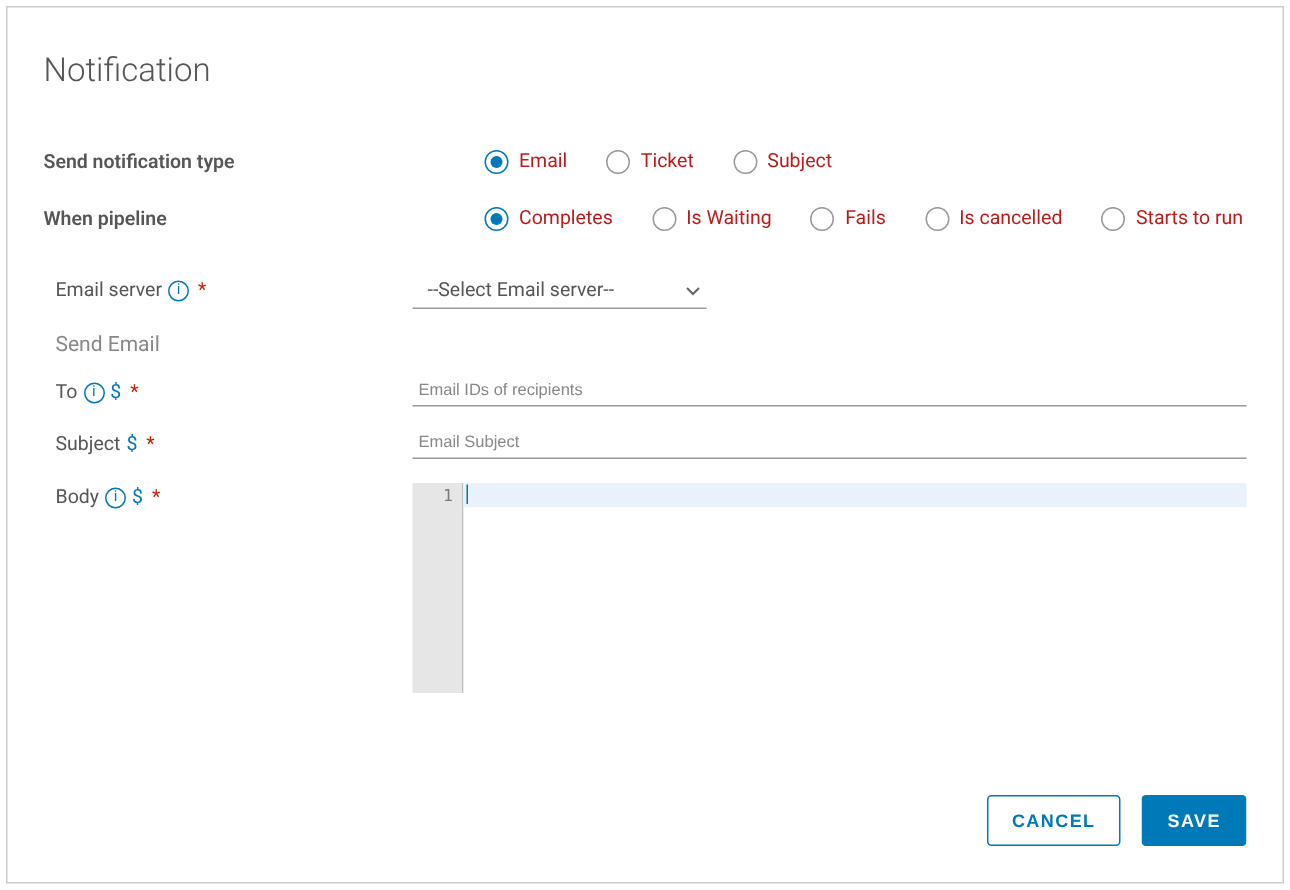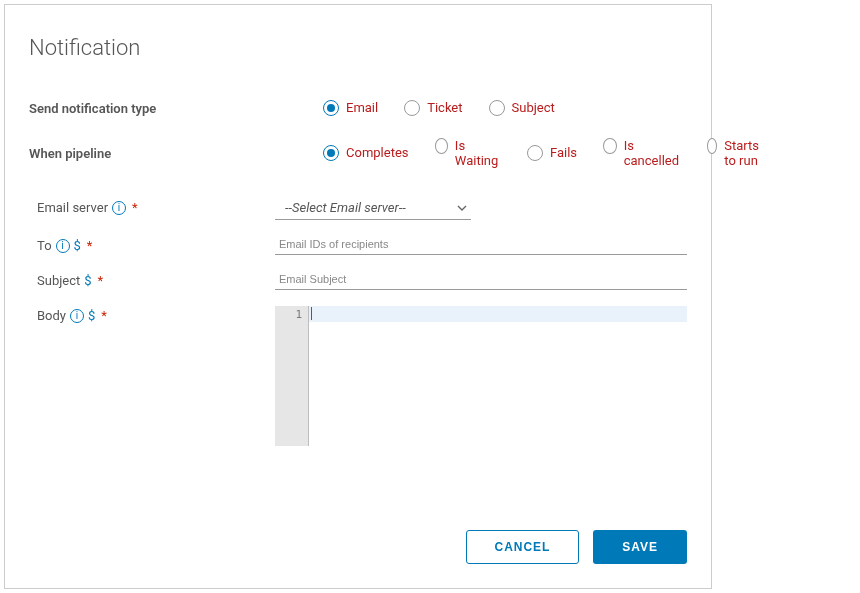--- a/index.html
+++ b/index.html
@@ -5,21 +5,21 @@
   * { box-sizing: border-box; }
   html, body { margin: 0; padding: 0; }
   body {
     font-family: -apple-system, BlinkMacSystemFont, "Segoe UI", Roboto, "Helvetica Neue", Arial, sans-serif;
     font-size: 13px;
     color: #565656;
     background: #fff;
     padding: 4px;
   }
   .dialog {
-    width: 708px;
+    width: 852px;
     height: 585px;
     border: 1px solid #ccc;
     background: #fff;
     position: relative;
     padding: 24px 24px 24px 24px;
   }
   .title {
     font-size: 22px;
     font-weight: 300;
     color: #565656;
@@ -112,21 +112,20 @@
   }
   .select-wrap {
     display: inline-flex;
     align-items: center;
     justify-content: space-between;
     min-width: 196px;
     border-bottom: 1px solid #9a9a9a;
     padding: 2px 4px 4px 10px;
     color: #565656;
     cursor: pointer;
-    font-style: italic;
   }
   .chevron {
     width: 10px; height: 10px;
     display: inline-block;
   }
   .chevron svg { display: block; }
   .text-input {
     width: 560px;
     border: none;
     border-bottom: 1px solid #9a9a9a;
@@ -179,21 +178,21 @@
     position: absolute;
     right: 24px;
     bottom: 24px;
     display: flex;
     gap: 14px;
   }
   .btn {
     font-size: 12px;
     letter-spacing: 0.08em;
     font-weight: 600;
-    padding: 9px 28px;
+    padding: 9px 16px;
     border-radius: 3px;
     cursor: pointer;
     border: 1px solid transparent;
   }
   .btn-outline {
     background: #fff;
     color: #0079b8;
     border-color: #0079b8;
   }
   .btn-primary {
@@ -263,20 +262,21 @@
       <div class="select-wrap">
         <span>--Select Email server--</span>
         <span class="chevron">
           <svg viewBox="0 0 10 10" width="10" height="10">
               <path d="M1 3 L5 7 L9 3" fill="none" stroke="#666" stroke-width="1.4"></path>
             </svg>
         </span>
       </div>
     </div>
 
+    <div class="subheader">Send Email</div>
 
     <div class="form-row">
       <div class="form-label">
         <span>To</span>
         <span class="info-icon">i</span>
         <span class="dollar">$</span>
         <span class="req">*</span>
       </div>
       <input class="text-input" type="text" placeholder="Email IDs of recipients" style="">
     </div>

